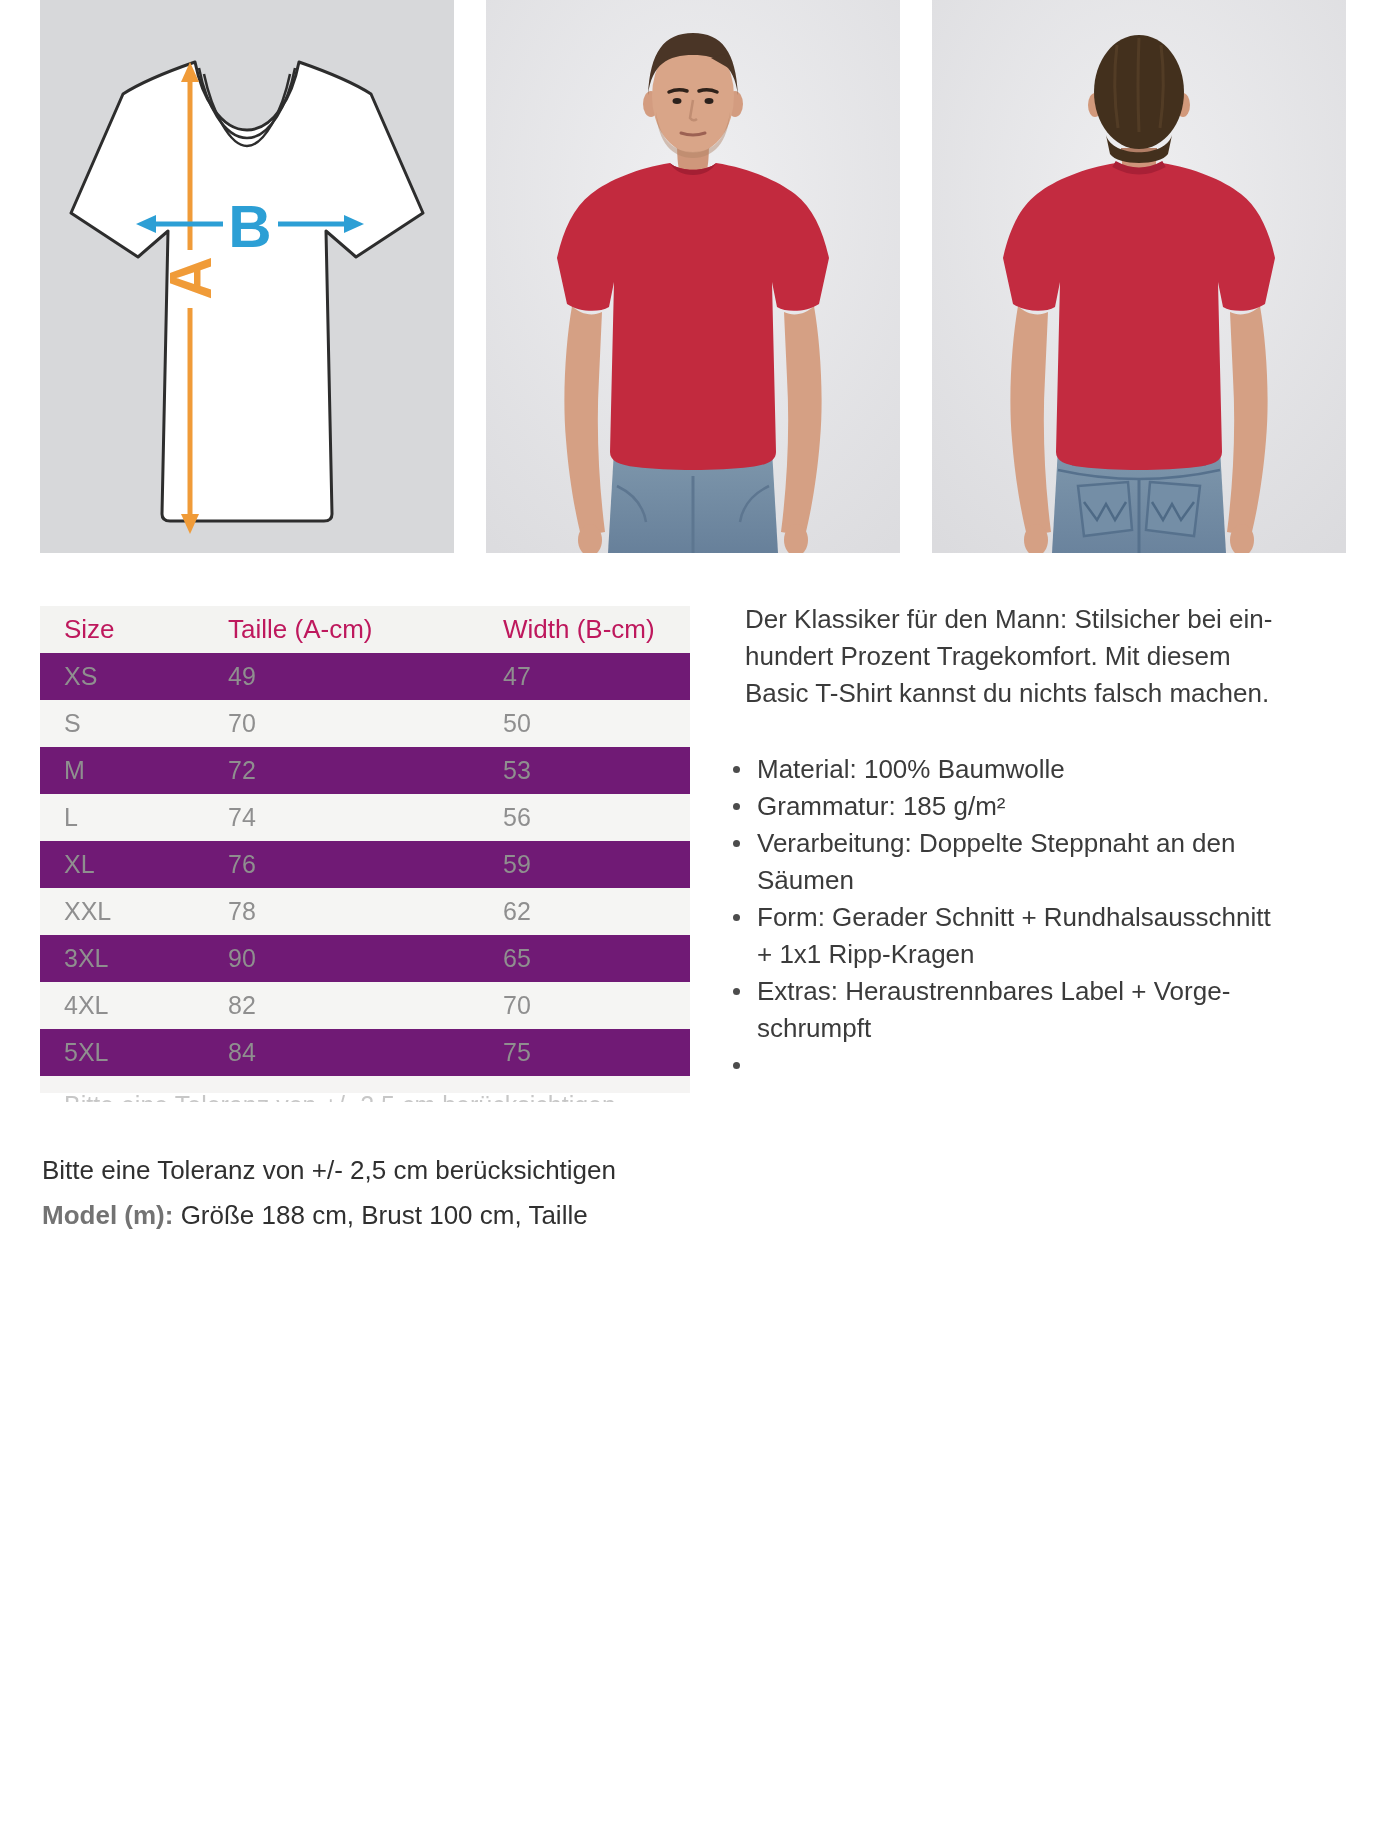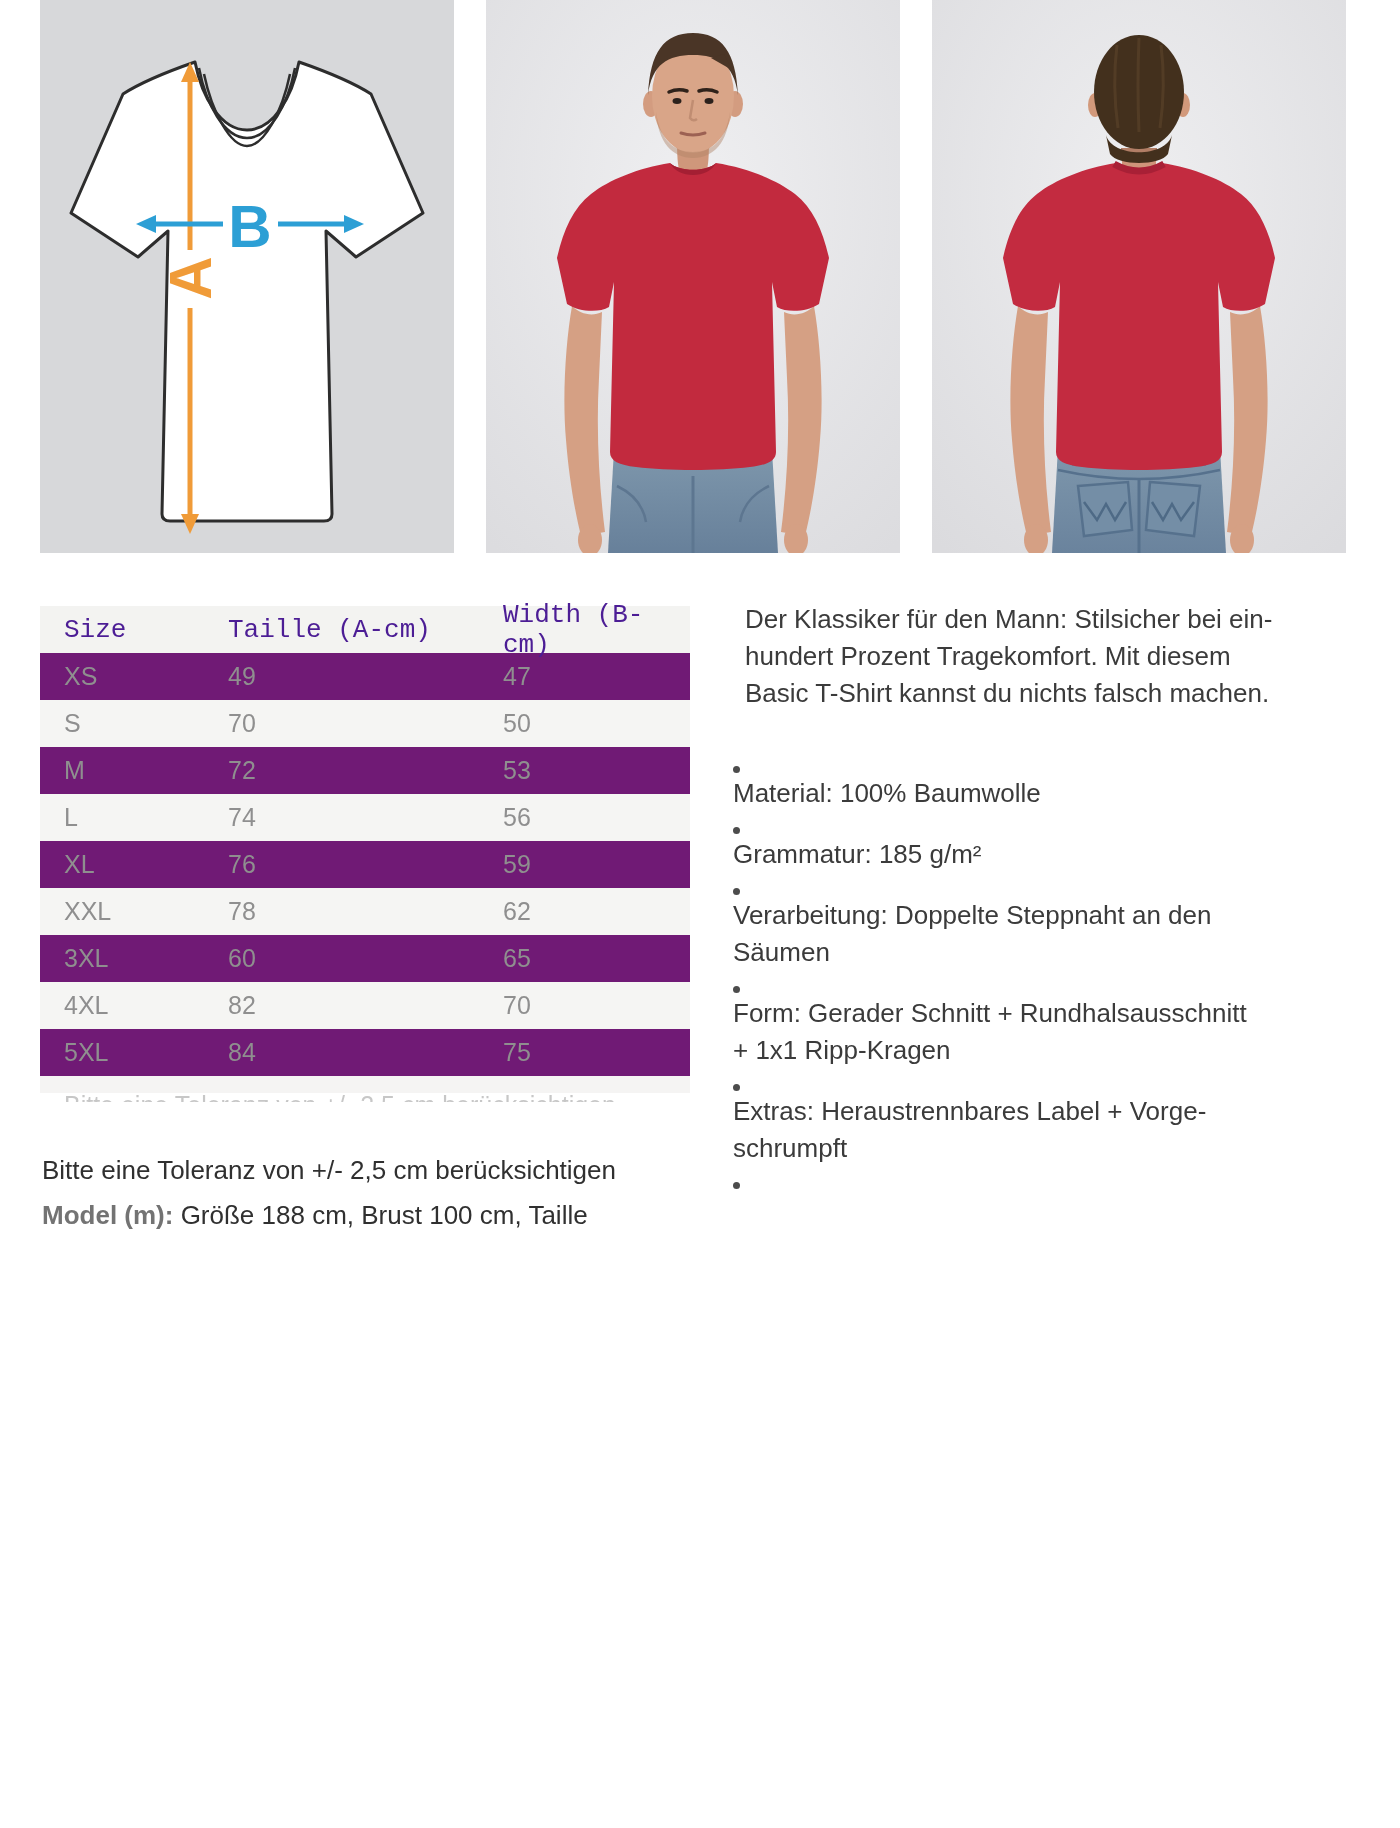--- a/index.html
+++ b/index.html
@@ -8,36 +8,36 @@
   .page { position:relative; width:1400px; height:1828px; background:#ffffff; overflow:hidden; }
 
   
   .panels { position:absolute; left:40px; top:0; display:flex; gap:32px; }
   .panel { width:414px; height:553px; overflow:hidden; }
   .panel svg { display:block; }
 
   
   .size-table { position:absolute; left:40px; top:606px; width:650px; color:#8f8f8f; font-size:25px; }
   .trow { display:flex; height:47px; align-items:center; background:#f5f5f3; }
-  .trow.thead { background:#f3f3f1; color:#4c1d95; font-size:26px;font-family:Liberation Mono, monospace; }
+  .trow.thead { background:#f3f3f1; color:#be185d; font-size:26px; }
   .trow.dark { background:#701a75; }
   .c1 { width:188px; padding-left:24px; }
   .c2 { width:275px; }
   .c3 { flex:1; }
 
   
   .table-clip { position:absolute; left:40px; top:1076px; width:650px; height:26px; overflow:hidden; }
   .clip-band { height:17px; background:#f5f4f3; }
   .clip-text { color:#9a9a9a; opacity:.55; font-size:25px; line-height:25px; padding-left:24px; white-space:nowrap; }
 
   
   .description { position:absolute; left:713px; top:601px; width:645px; color:#3b3b3b; font-size:26px; line-height:37px; }
   .intro .line { white-space:nowrap;margin-left:32px; }
   ul.bullets { list-style:none; margin-top:39px; }
-  ul.bullets li { display:flex; padding-left:20px;flex-direction:column; }
+  ul.bullets li { display:flex; padding-left:20px; }
   .dot { width:24px; flex:0 0 24px; }
   .dot i { display:block; width:7px; height:7px; border-radius:50%; background:#4c4c4c; margin-top:15px; }
   .bl div { white-space:nowrap; }
 
   
   .notes { position:absolute; left:42px; top:1148px; width:640px; color:#303030; font-size:26px; line-height:45px; }
   .notes .note-line { white-space:nowrap; }
   .notes b { font-weight:700; color:#737373; }
 </style>
 </head>
@@ -216,21 +216,21 @@
       <div class="c2">76</div>
       <div class="c3">59</div>
     </div>
     <div class="trow">
       <div class="c1">XXL</div>
       <div class="c2">78</div>
       <div class="c3">62</div>
     </div>
     <div class="trow dark">
       <div class="c1">3XL</div>
-      <div class="c2">60</div>
+      <div class="c2">90</div>
       <div class="c3">65</div>
     </div>
     <div class="trow">
       <div class="c1">4XL</div>
       <div class="c2">82</div>
       <div class="c3">70</div>
     </div>
     <div class="trow dark">
       <div class="c1">5XL</div>
       <div class="c2">84</div>

